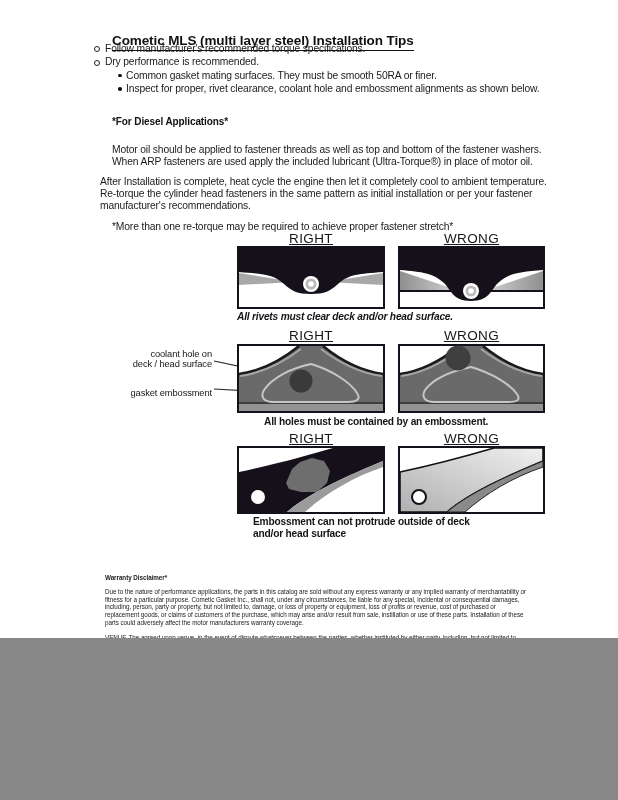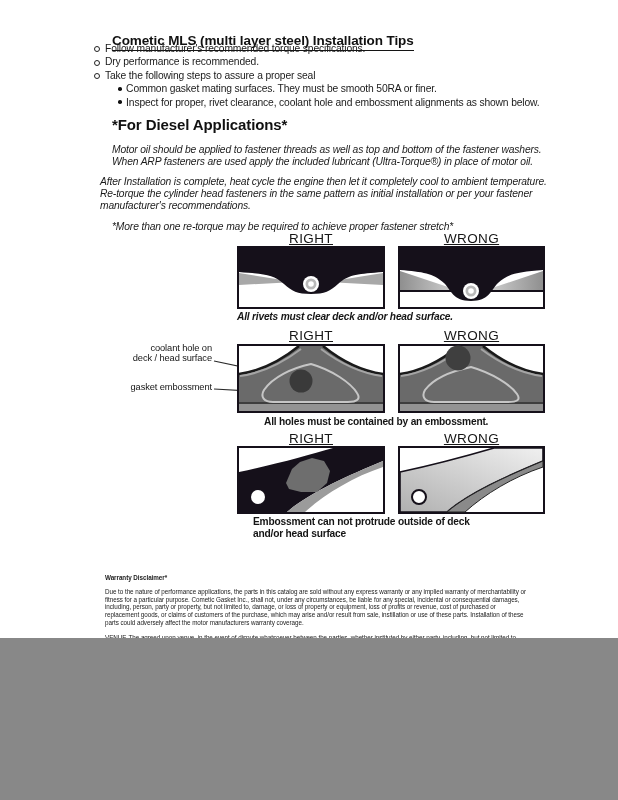--- a/index.html
+++ b/index.html
@@ -15,29 +15,29 @@
     font-size:13.5px; font-weight:bold; letter-spacing:-0.1px;
     border-bottom:1.6px solid #141414; padding-bottom:2px; color:#111;
   }
 
   .bullets { left:94px; top:42px; width:470px; font-size:10.3px; line-height:13.4px; letter-spacing:-0.15px; }
   .brow { display:flex; }
   .brow.sub { margin-left:24px; }
   .ring { flex:none; width:4px; height:4px; border:1px solid #222; border-radius:50%; margin:4.4px 5px 0 0; }
   .dot  { flex:none; width:3.6px; height:3.6px; background:#111; border-radius:50%; margin:4.8px 4.5px 0 0; }
 
-  .diesel-h { left:112px; top:116px; font-size:15px; font-weight:bold; letter-spacing:-0.1px; color:#111; }
-  .body { font-size:10.3px; line-height:11.9px; letter-spacing:-0.15px; width:450px;font-style:italic; }
+  .diesel-h { left:112px; top:116px; font-size:10px; font-weight:bold; letter-spacing:-0.1px; color:#111; }
+  .body { font-size:10.3px; line-height:11.9px; letter-spacing:-0.15px; width:450px; }
   .p1 { left:112px; top:134px; }
   .p2 { left:100px; top:166px; }
   .note { left:112px; top:211px; }
 
   .dlab { width:148px; text-align:center; font-size:13.5px; letter-spacing:0.4px; color:#161616;text-decoration:underline; }
   .cap { font-size:10.2px; font-weight:bold; letter-spacing:-0.2px; color:#151515; line-height:12px; }
-  .ann { font-size:9.3px; line-height:10.4px; text-align:right; letter-spacing:-0.1px; color:#151515; width:116px; }
+  .ann { font-size:9.3px; line-height:10.4px; text-align:right; letter-spacing:-0.1px; color:#151515; width:116px;margin-top:6px; }
 
   .dbox { position:absolute; display:block; }
   .leader { position:absolute; pointer-events:none; }
 
   .warranty { left:105px; top:574px; width:424px; font-size:6.3px; line-height:7.8px; letter-spacing:-0.05px; color:#1b1b1b; }
   .warranty .wh { font-weight:bold; margin:0 0 6px 0; }
   .warranty p { margin:0 0 7px 0; }
   .warranty p.tight { margin:0; }
 
   .pagenum { left:389px; top:760px; font-size:13px; letter-spacing:0.2px; color:#222; }
@@ -50,24 +50,20 @@
   <h1 class="abs title">Cometic MLS (multi layer steel) Installation Tips</h1>
 
   <div class="abs bullets">
     <div class="brow">
       <span class="ring"></span>
       <span>Follow manufacturer's recommended torque specifications.</span>
     </div>
     <div class="brow">
       <span class="ring"></span>
       <span>Dry performance is recommended.</span>
-    </div>
-    <div class="brow">
-      <span class="ring"></span>
-      <span>Take the following steps to assure a proper seal</span>
     </div>
     <div class="brow sub">
       <span class="dot"></span>
       <span>Common gasket mating surfaces.  They must be smooth 50RA or finer.</span>
     </div>
     <div class="brow sub">
       <span class="dot"></span>
       <span>Inspect for proper, rivet clearance, coolant hole and embossment alignments as shown below.</span>
     </div>
   </div>

